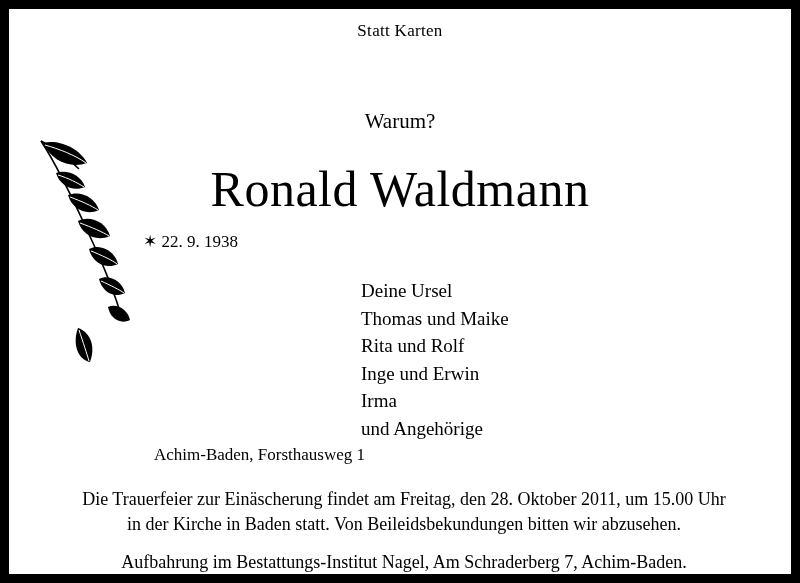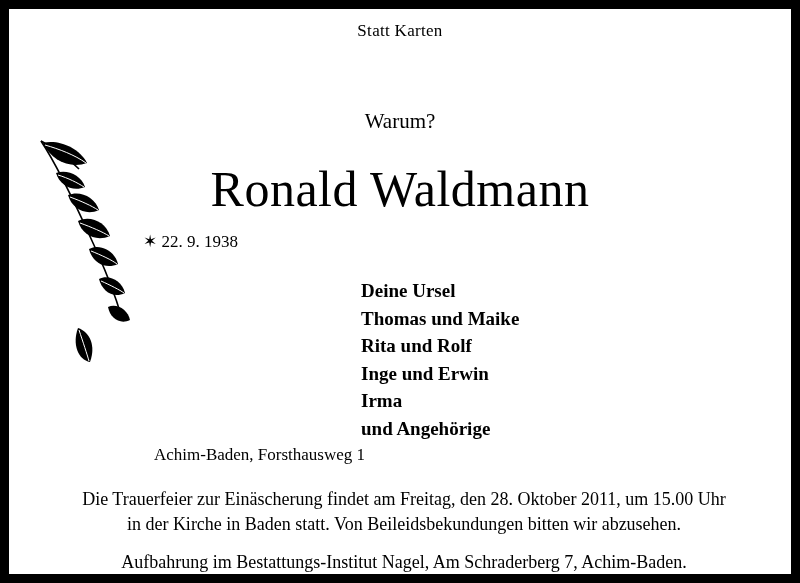--- a/index.html
+++ b/index.html
@@ -114,21 +114,21 @@
     left: 524px;
     top: 0;
     font-size: 17px;
   }
 
   .survivors {
     position: absolute;
     left: 352px;
     top: 268px;
     font-size: 19px;
-    font-weight: bold;
+    font-weight: normal;
     line-height: 27.5px;
   }
   .survivors div {
     white-space: nowrap;
   }
 
   .place-line {
     position: absolute;
     left: 145px;
     top: 436px;

